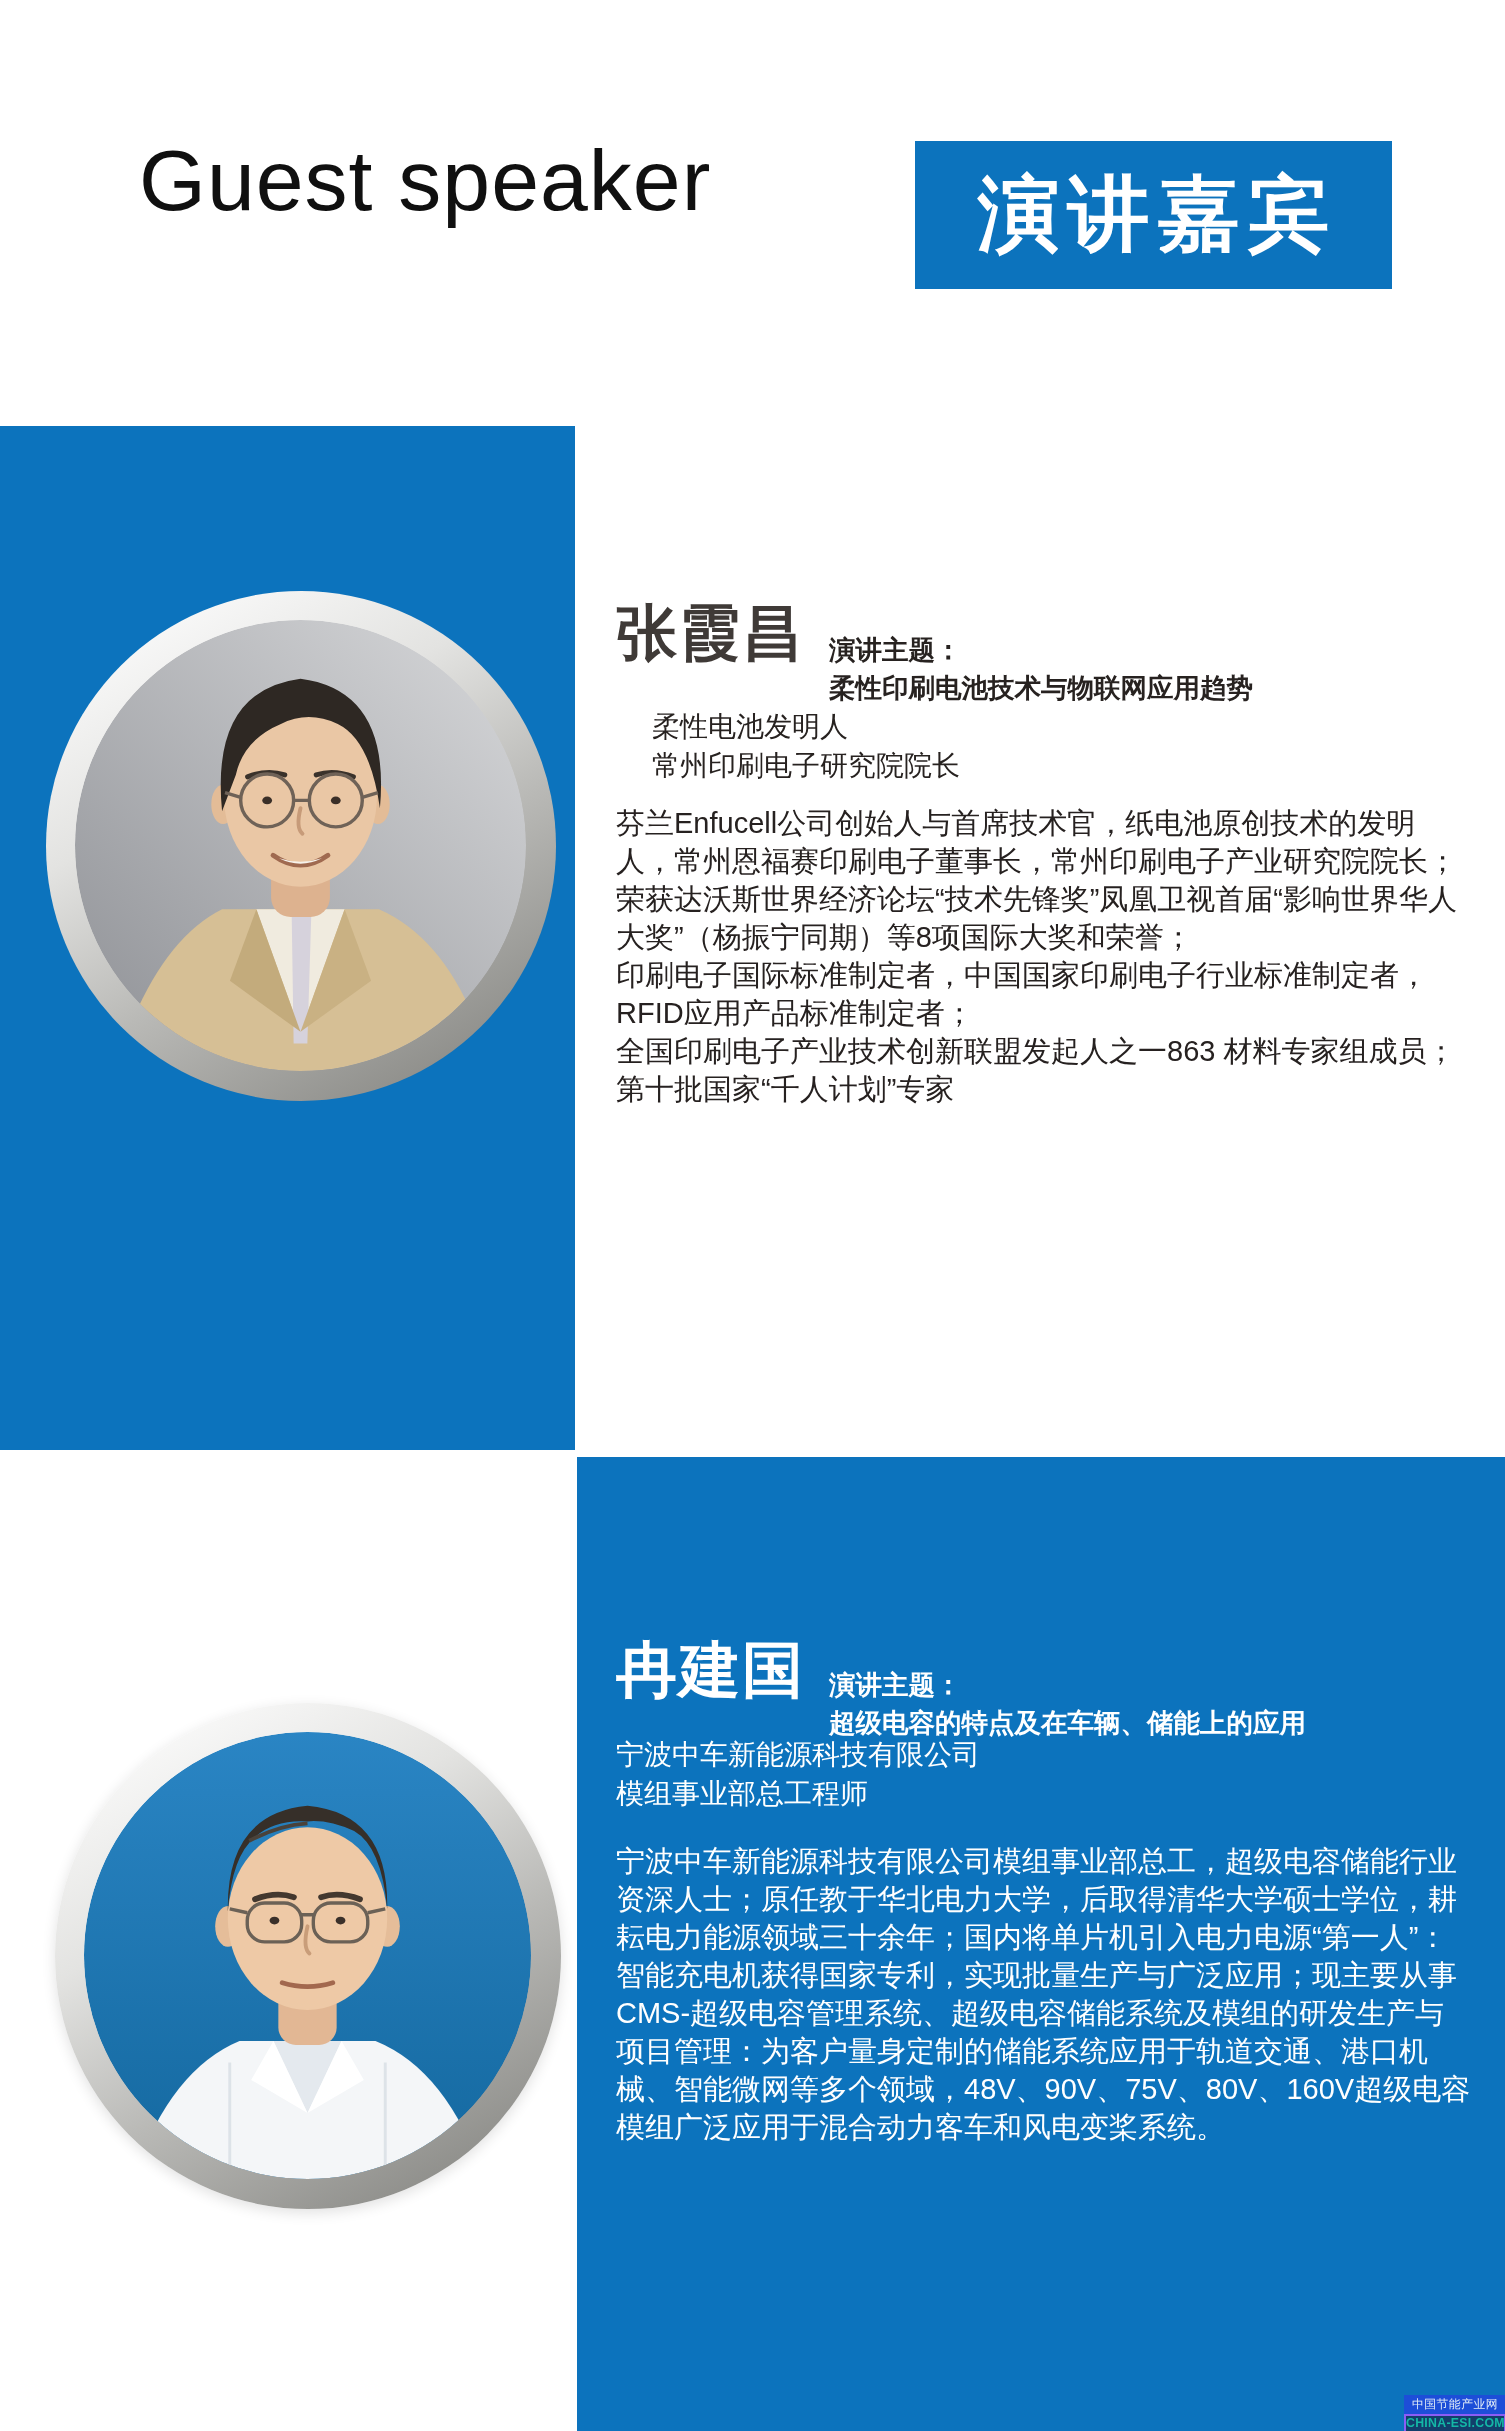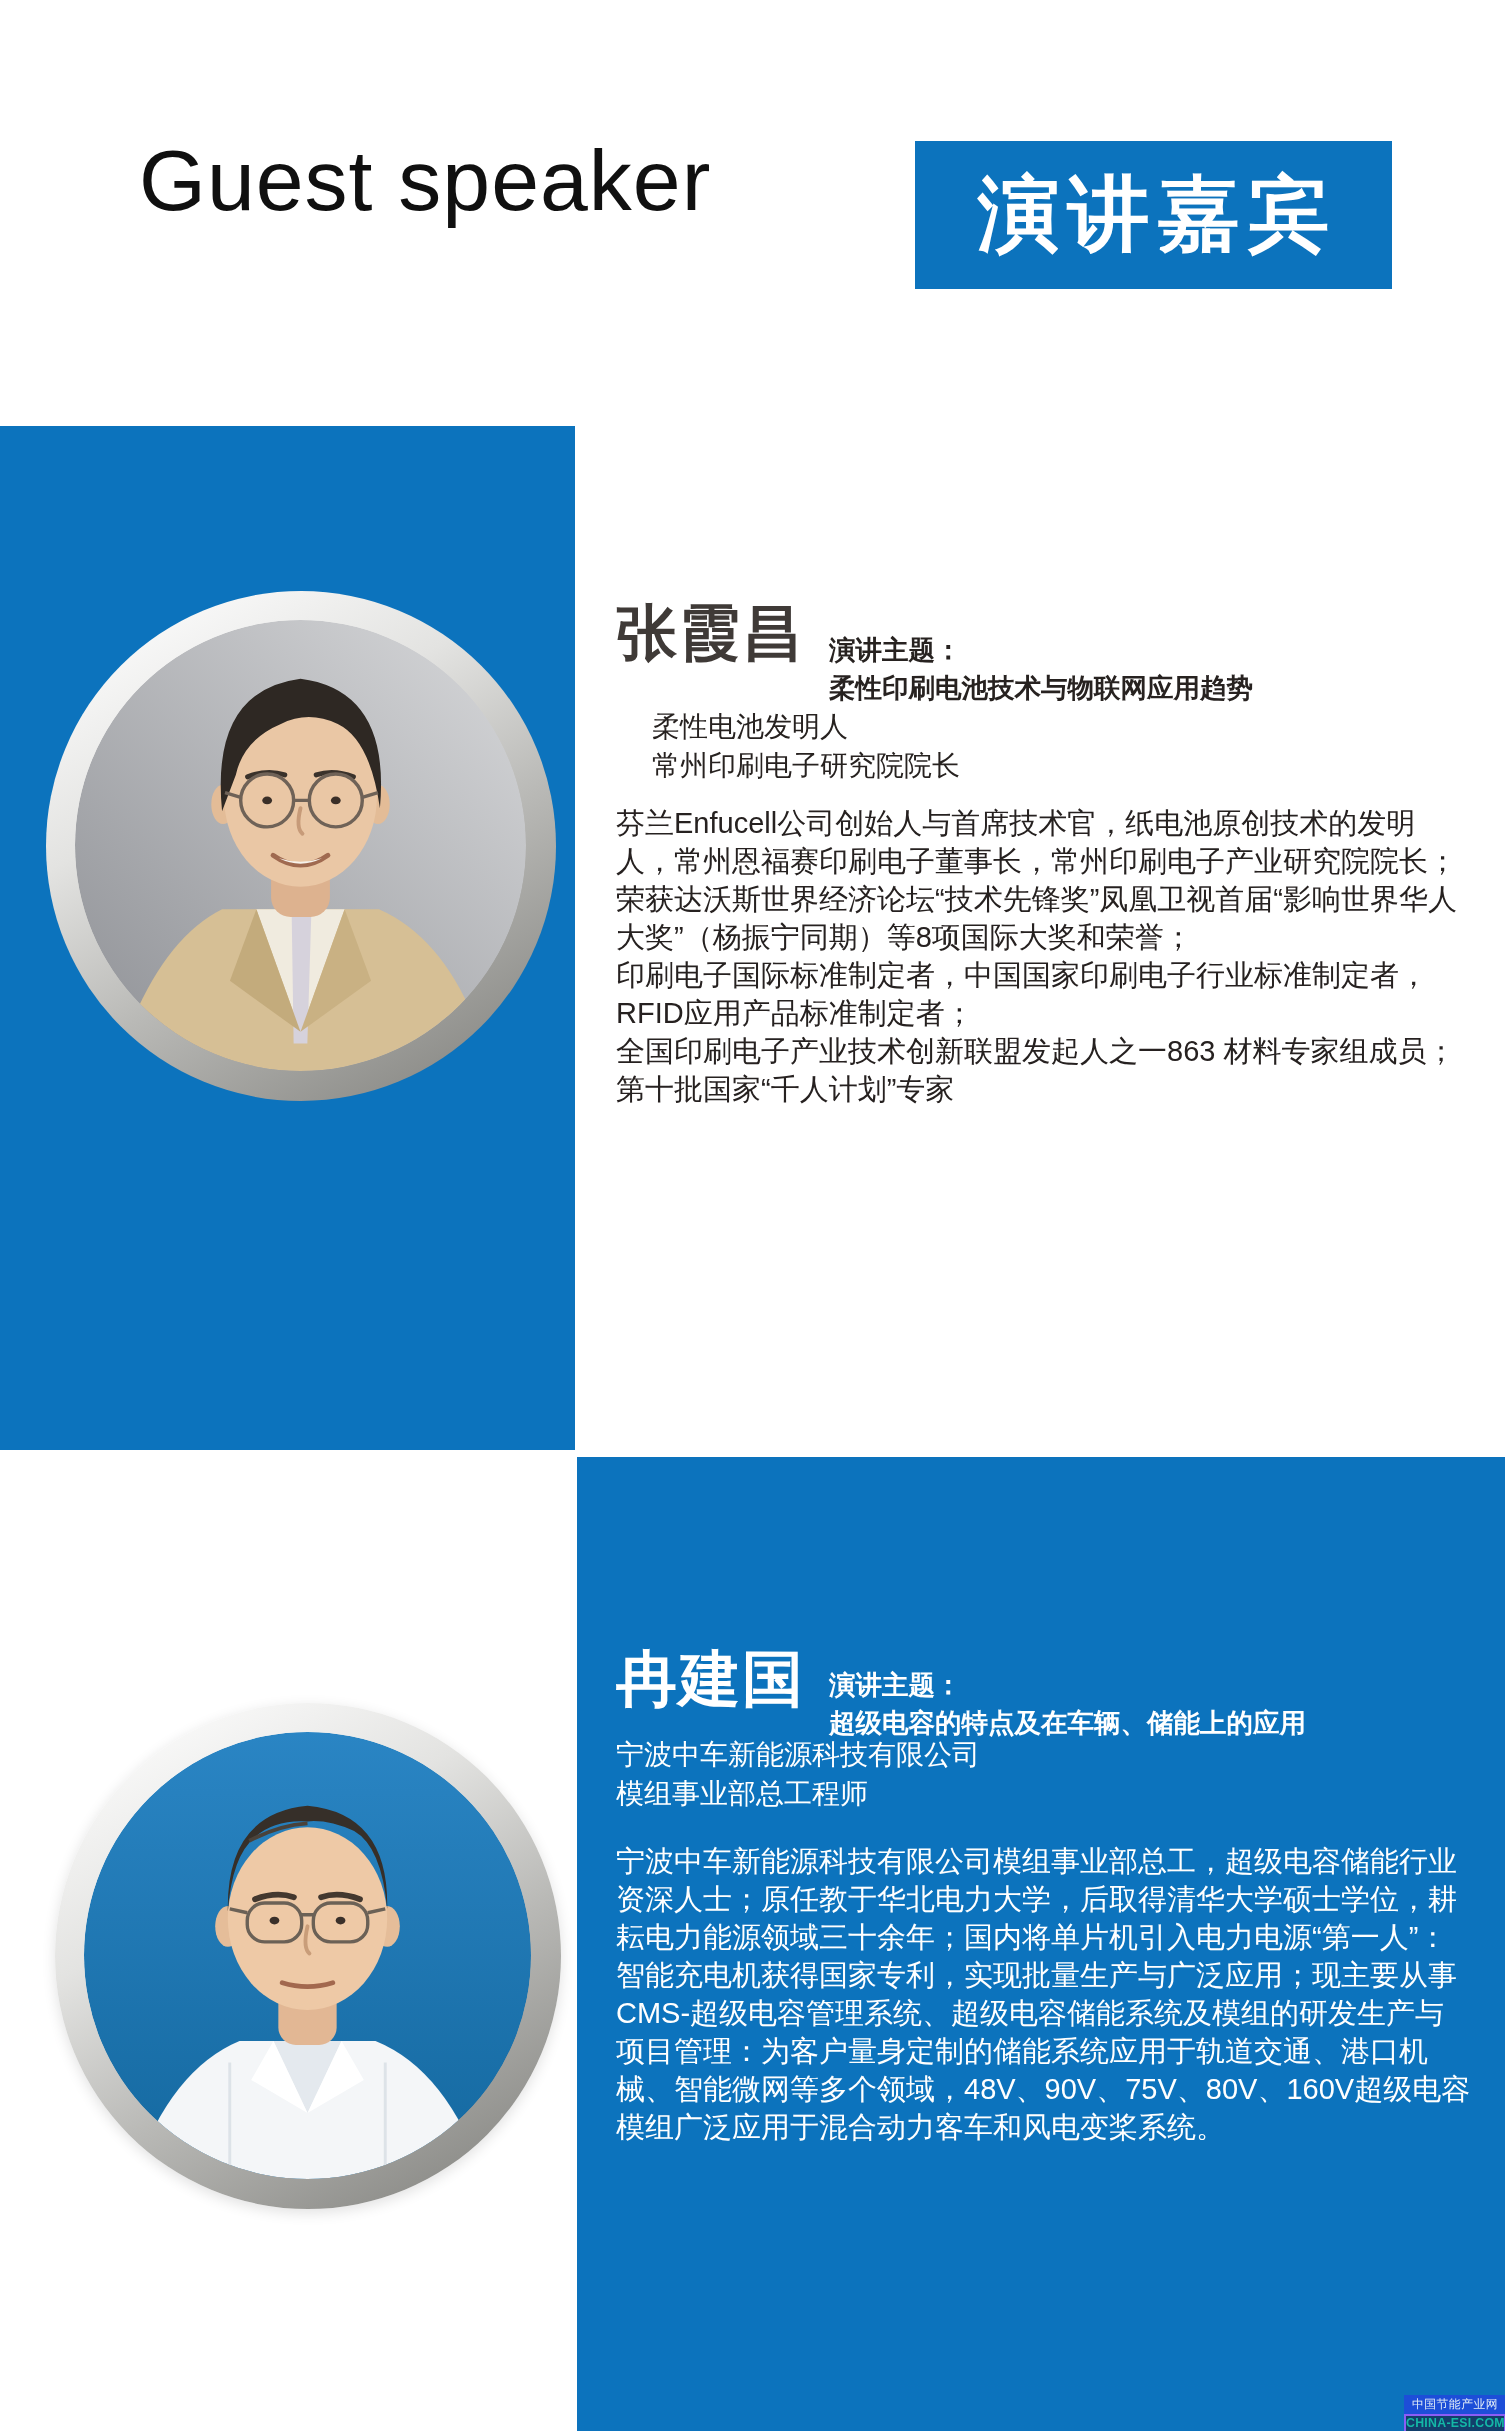--- a/index.html
+++ b/index.html
@@ -49,21 +49,21 @@
   .photo-clip svg{display:block;width:100%;height:100%;}
   
   .text-block{position:absolute;left:616px;width:855px;}
   .tb-1{top:588px;color:#272220;}
   .tb-2{top:1617px;color:#ffffff;}
   .spk-name{
     position:absolute;left:0;top:4.9px;
     font-size:61px;font-weight:700;letter-spacing:2px;white-space:nowrap;text-align:right;
   }
   .tb-1 .spk-name{color:#3f3a37;}
-  .tb-2 .spk-name{color:#ffffff;top:12.7px;margin-top:9px;}
+  .tb-2 .spk-name{color:#ffffff;top:12.7px;}
   .topic{position:absolute;left:213px;top:0;margin-top:44px;}
   .tb-2 .topic{top:5.9px;}
   .topic-label{font-size:26.5px;font-weight:700;line-height:37px;}
   .topic-text{font-size:26.5px;font-weight:700;line-height:37px;margin-top:1px;white-space:nowrap;}
   .roles{position:absolute;left:0;font-size:28px;line-height:39px;font-weight:400;}
   .tb-1 .roles{top:119px;margin-left:36px;}
   .tb-2 .roles{top:118px;}
   .bio{position:absolute;left:0;width:855px;font-size:29px;line-height:38px;}
   .tb-1 .bio{top:216px;color:#262120;}
   .tb-2 .bio{top:225px;color:#ffffff;}

